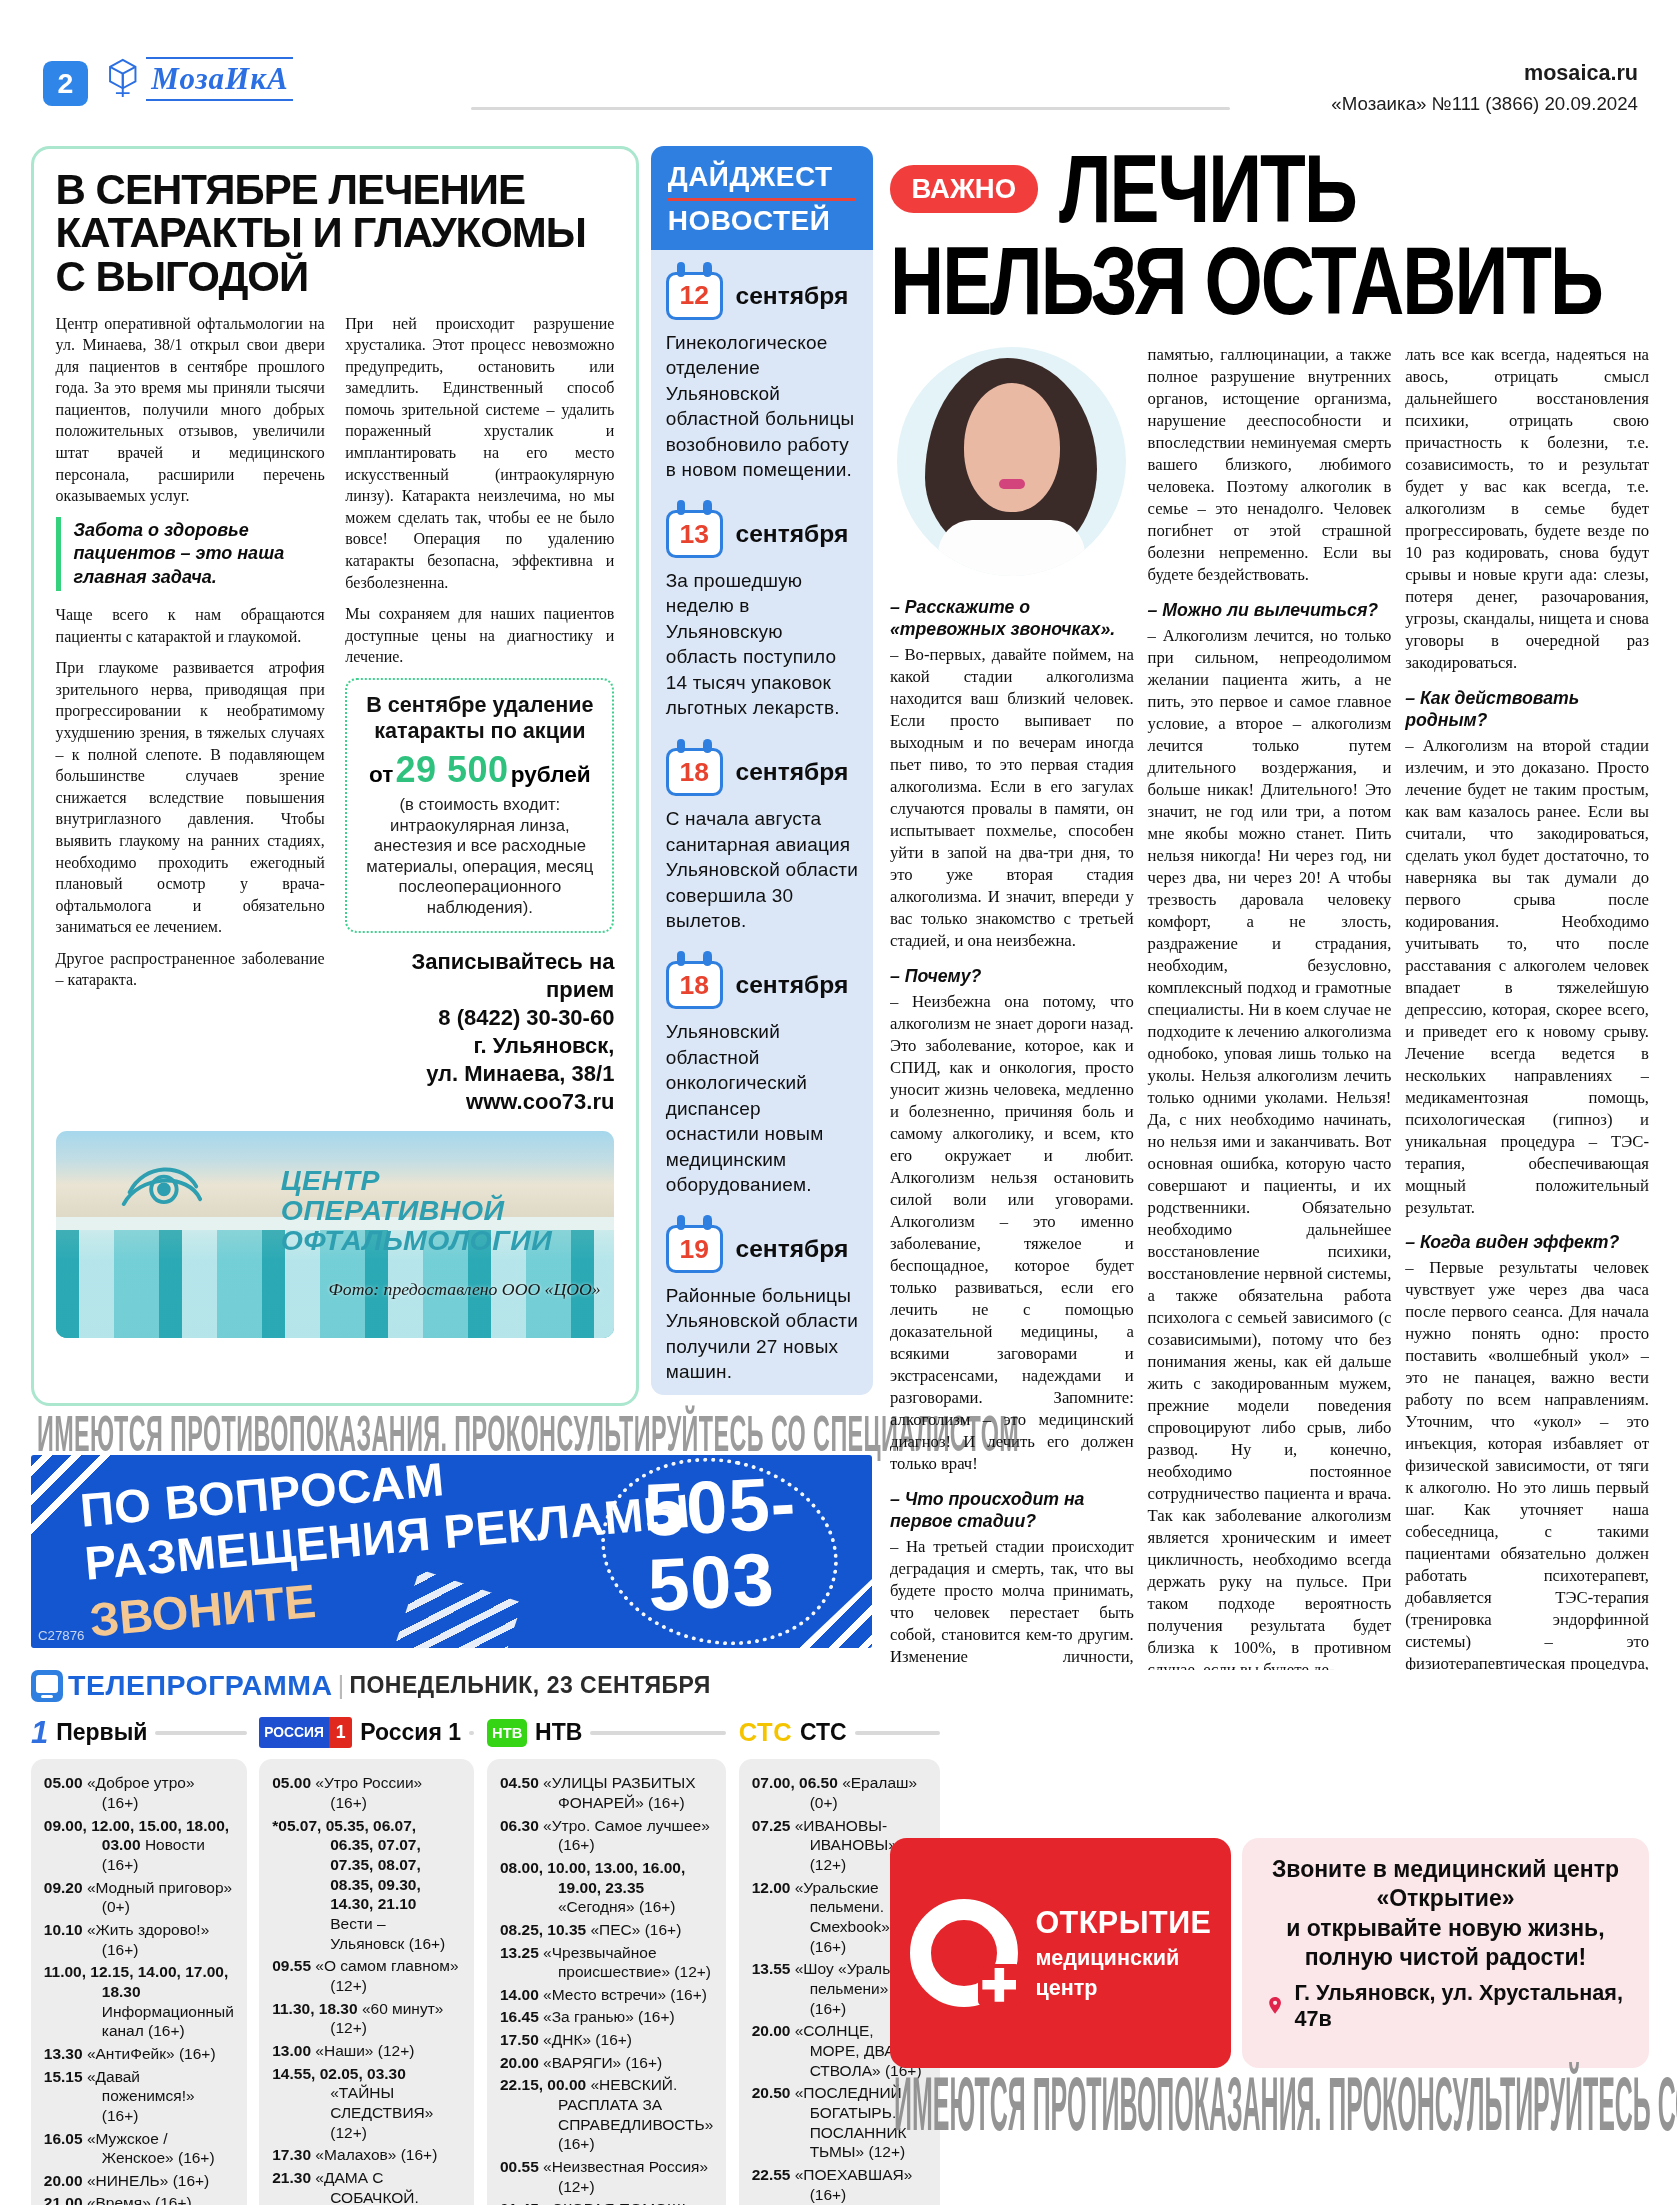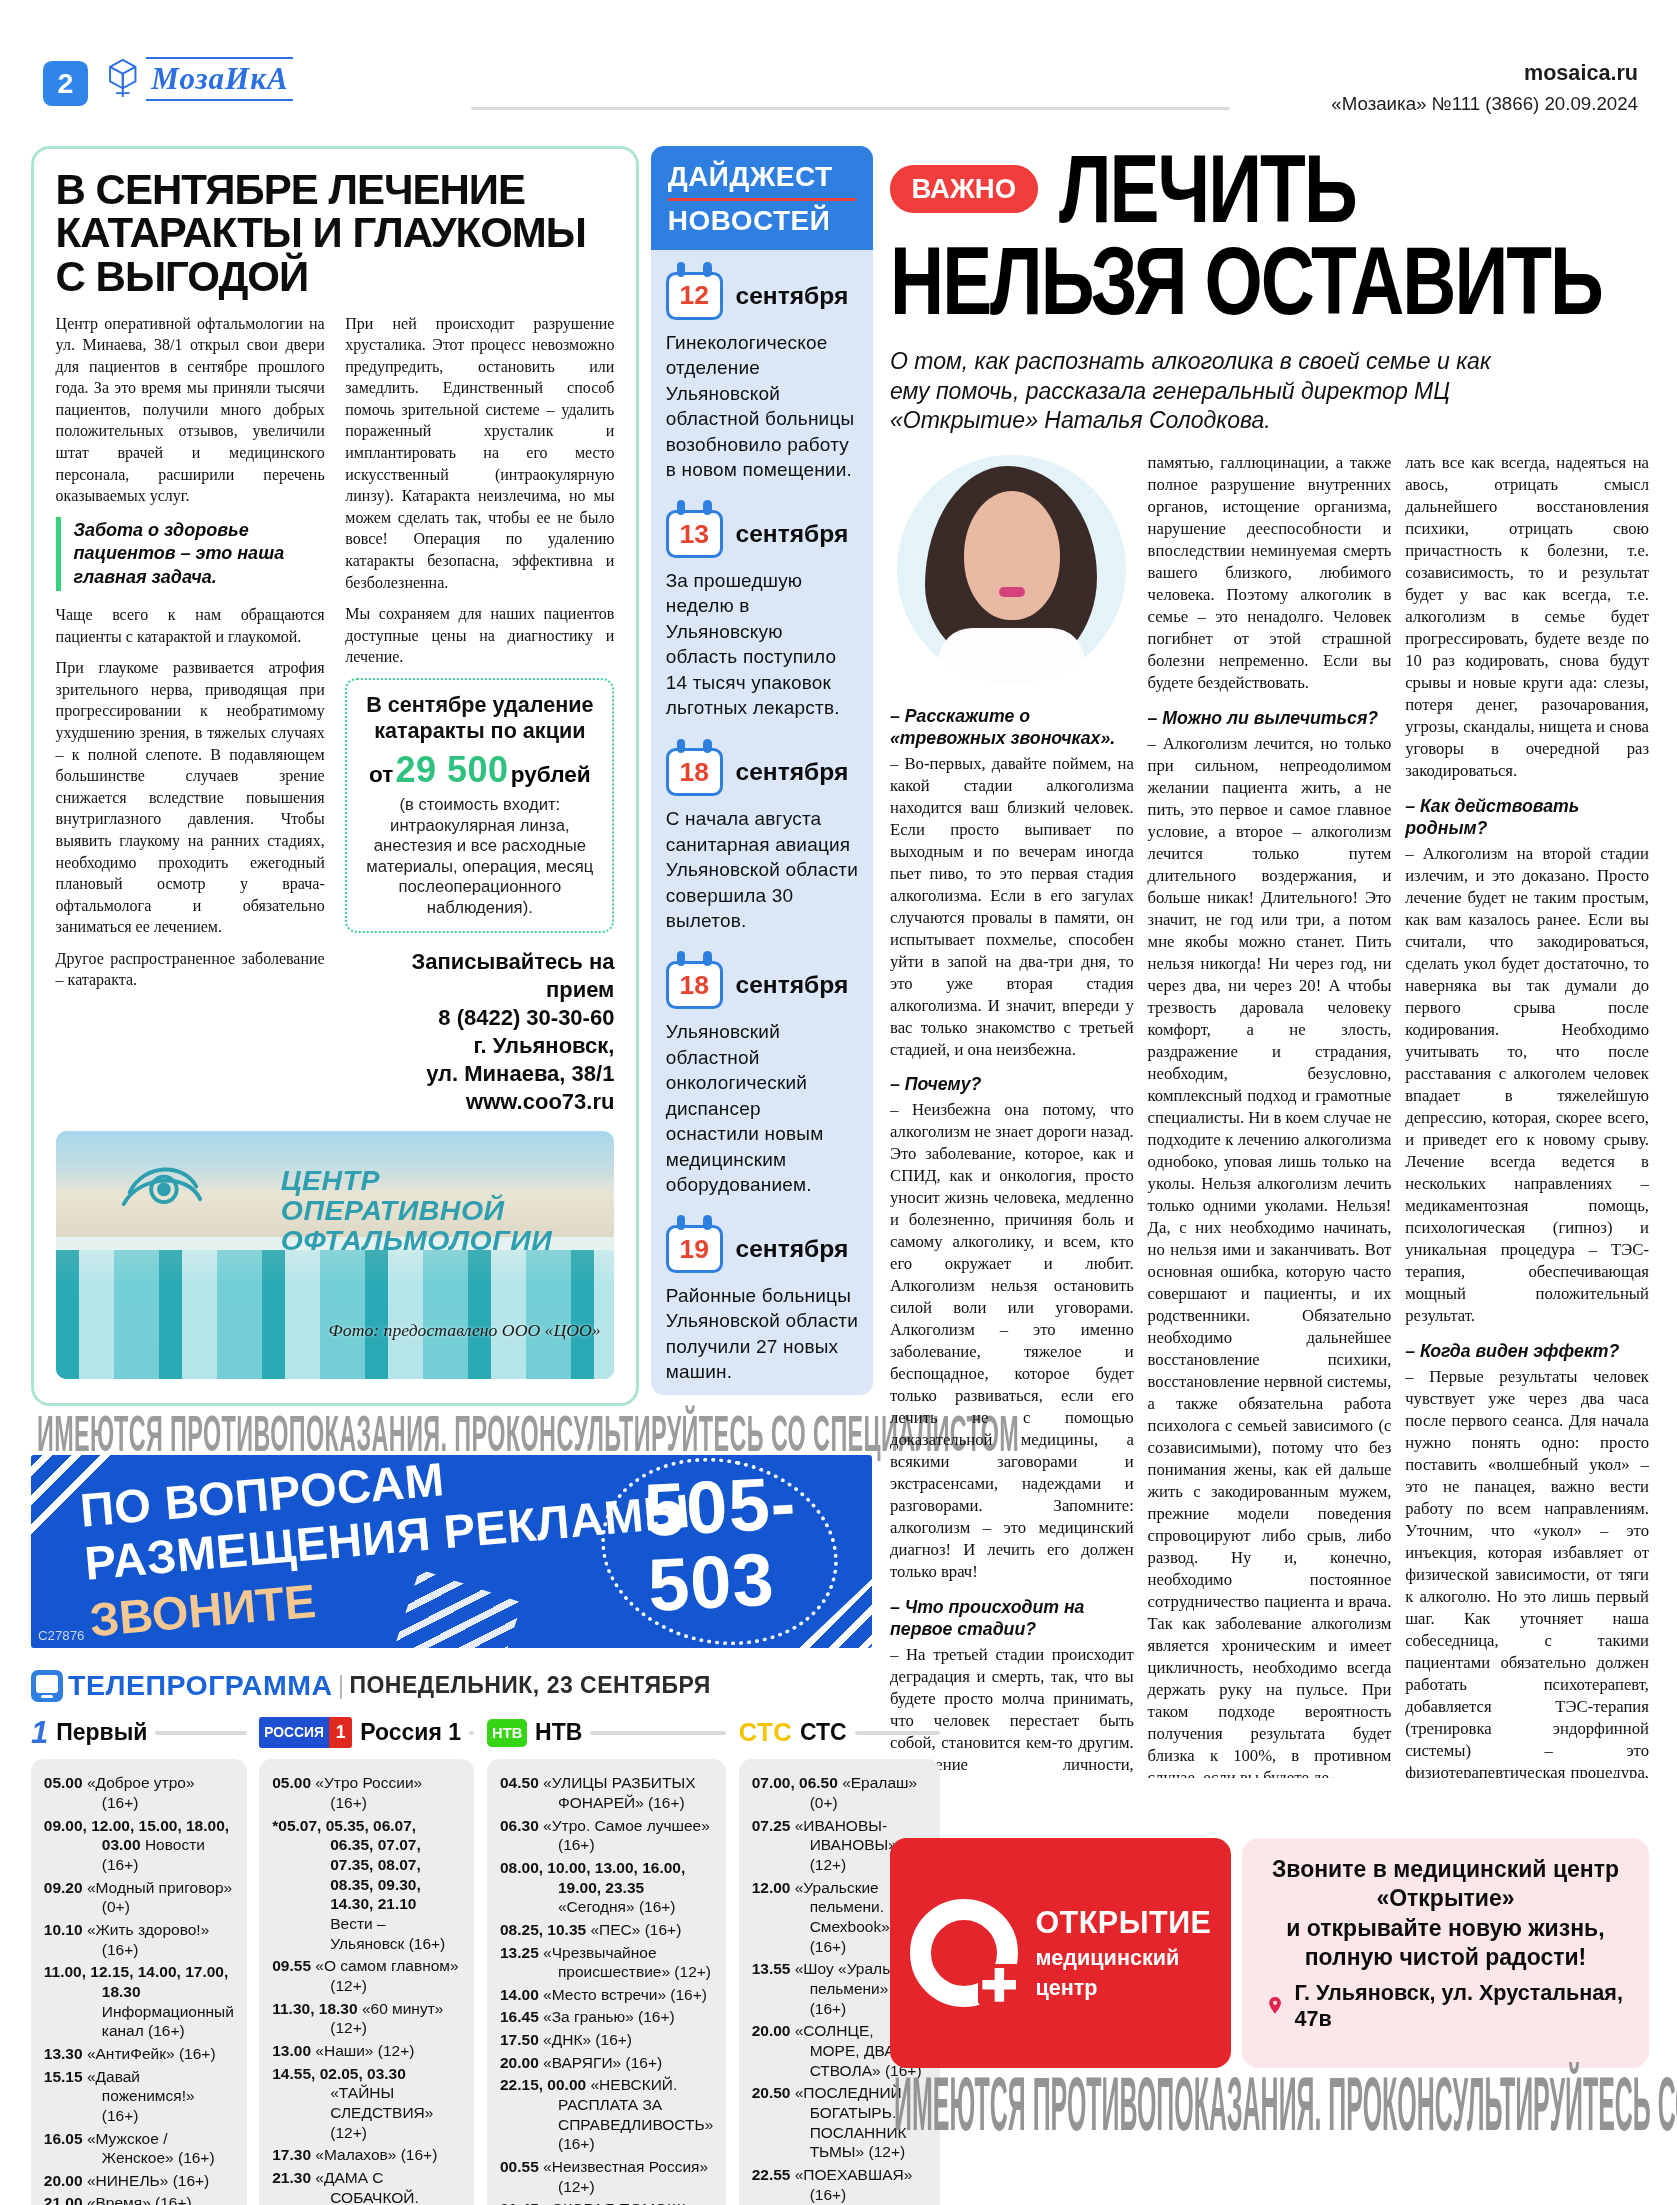--- a/index.html
+++ b/index.html
@@ -28,21 +28,21 @@
   .la p.sp { font-family:"Liberation Serif", serif; font-size:16px; line-height:21.6px; text-align:justify; color:#101010; margin-bottom:9.8px; }
   .la-quote { border-left:5.4px solid #35d17c; padding:2px 0 2px 12.8px; font-weight:800; font-style:italic;
               font-size:18px; line-height:23.6px; margin:3.9px 0 12.8px; color:#0b0b0b; }
   .promo { border:2.9px dotted #3fd08f; border-radius:11.8px; padding:12.8px 9.8px; text-align:center; margin:2.9px 0 14.7px; }
   .promo .pt { font-size:21.6px; font-weight:800; line-height:1.2; color:#111; }
   .promo .price-row { margin:4.9px 0 2.9px; }
   .promo .pfx { font-size:22.6px; font-weight:800; }
   .promo .big { font-size:36px; font-weight:800; color:#2ec27e; letter-spacing:0.5px; }
   .promo .note { font-size:16.7px; line-height:20.6px; color:#222; margin-top:3.9px; }
   .la-contact { font-size:22px; line-height:28px; font-weight:800; color:#0c0c0c;text-align:right; }
-  .photo { position:relative; height:248px; border-radius:10.8px; overflow:hidden; margin-top:14.7px;
+  .photo { position:relative; height:207px; border-radius:10.8px; overflow:hidden; margin-top:14.7px;
            background:linear-gradient(180deg,#a6d7ec 0%,#c2dde4 14%,#e9e4d3 26%,#dcd6c4 45%,#31b1bb 62%,#2fa9b4 100%); }
   .photo .windows { position:absolute; left:0; right:0; bottom:0; height:52%;
            background:repeating-linear-gradient(90deg,#2aa9b4 0 22.6px,#cdeff3 22.6px 58px,#7fd4db 58px 103px); opacity:.85; }
   .photo .beam { position:absolute; left:0; right:0; bottom:52%; height:12.8px; background:#e6f2f0; }
   .photo .sign { position:absolute; right:19.7px; top:34px; width:314px; color:#2e9fb0; font-weight:800; font-style:italic;
            font-size:28.5px; line-height:1.06; letter-spacing:0.5px; }
   .eye { position:absolute; left:54px; top:14.7px; }
   .photo .cap { position:absolute; right:13.8px; bottom:38px; font-family:"Liberation Serif", serif; font-style:italic;
            font-size:17.7px; color:#181818; text-shadow:0 0 3.9px rgba(255,255,255,.8); }
   .disc-strip { position:absolute; white-space:nowrap; font-weight:700; color:#9b9b9b; }
@@ -274,21 +274,20 @@
         </div>
       </div>
   </div>
 
   <div class="ma">
     <div class="ma-l1">
       <span class="badge">ВАЖНО</span>
       <span class="ht">ЛЕЧИТЬ</span>
     </div>
     <div><span class="ht">НЕЛЬЗЯ ОСТАВИТЬ</span></div>
-    <p class="ma-lead">О том, как распознать алкоголика в своей семье и как ему помочь, рассказала генеральный директор МЦ «Открытие» Наталья Солодкова.</p>
     <div class="ma-cols">
       <div class="ma-col">
         <div class="portrait">
           <div class="hair"></div>
           <div class="face"></div>
           <div class="lips"></div>
           <div class="shirt"></div>
         </div>
         <div>
 

